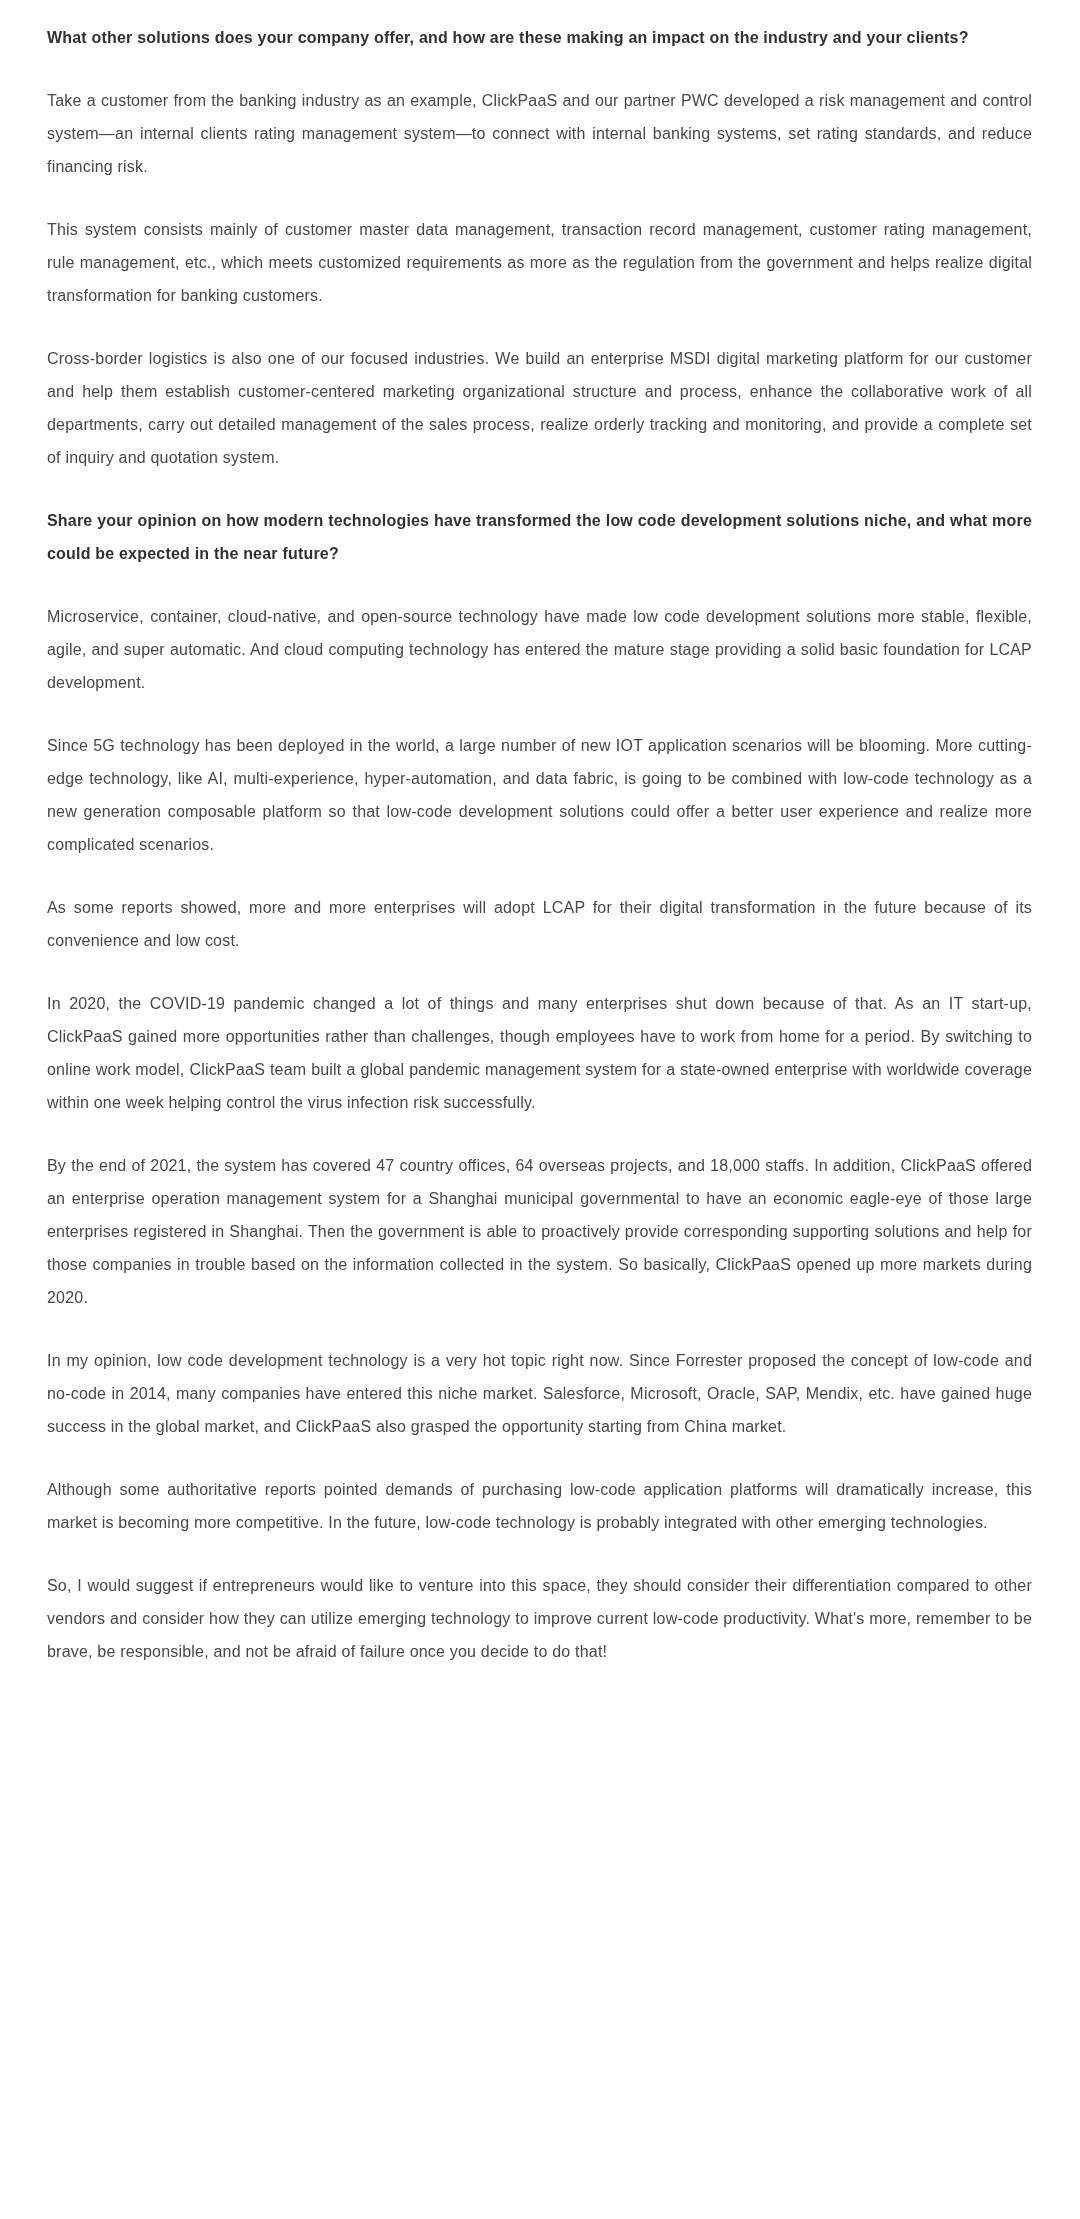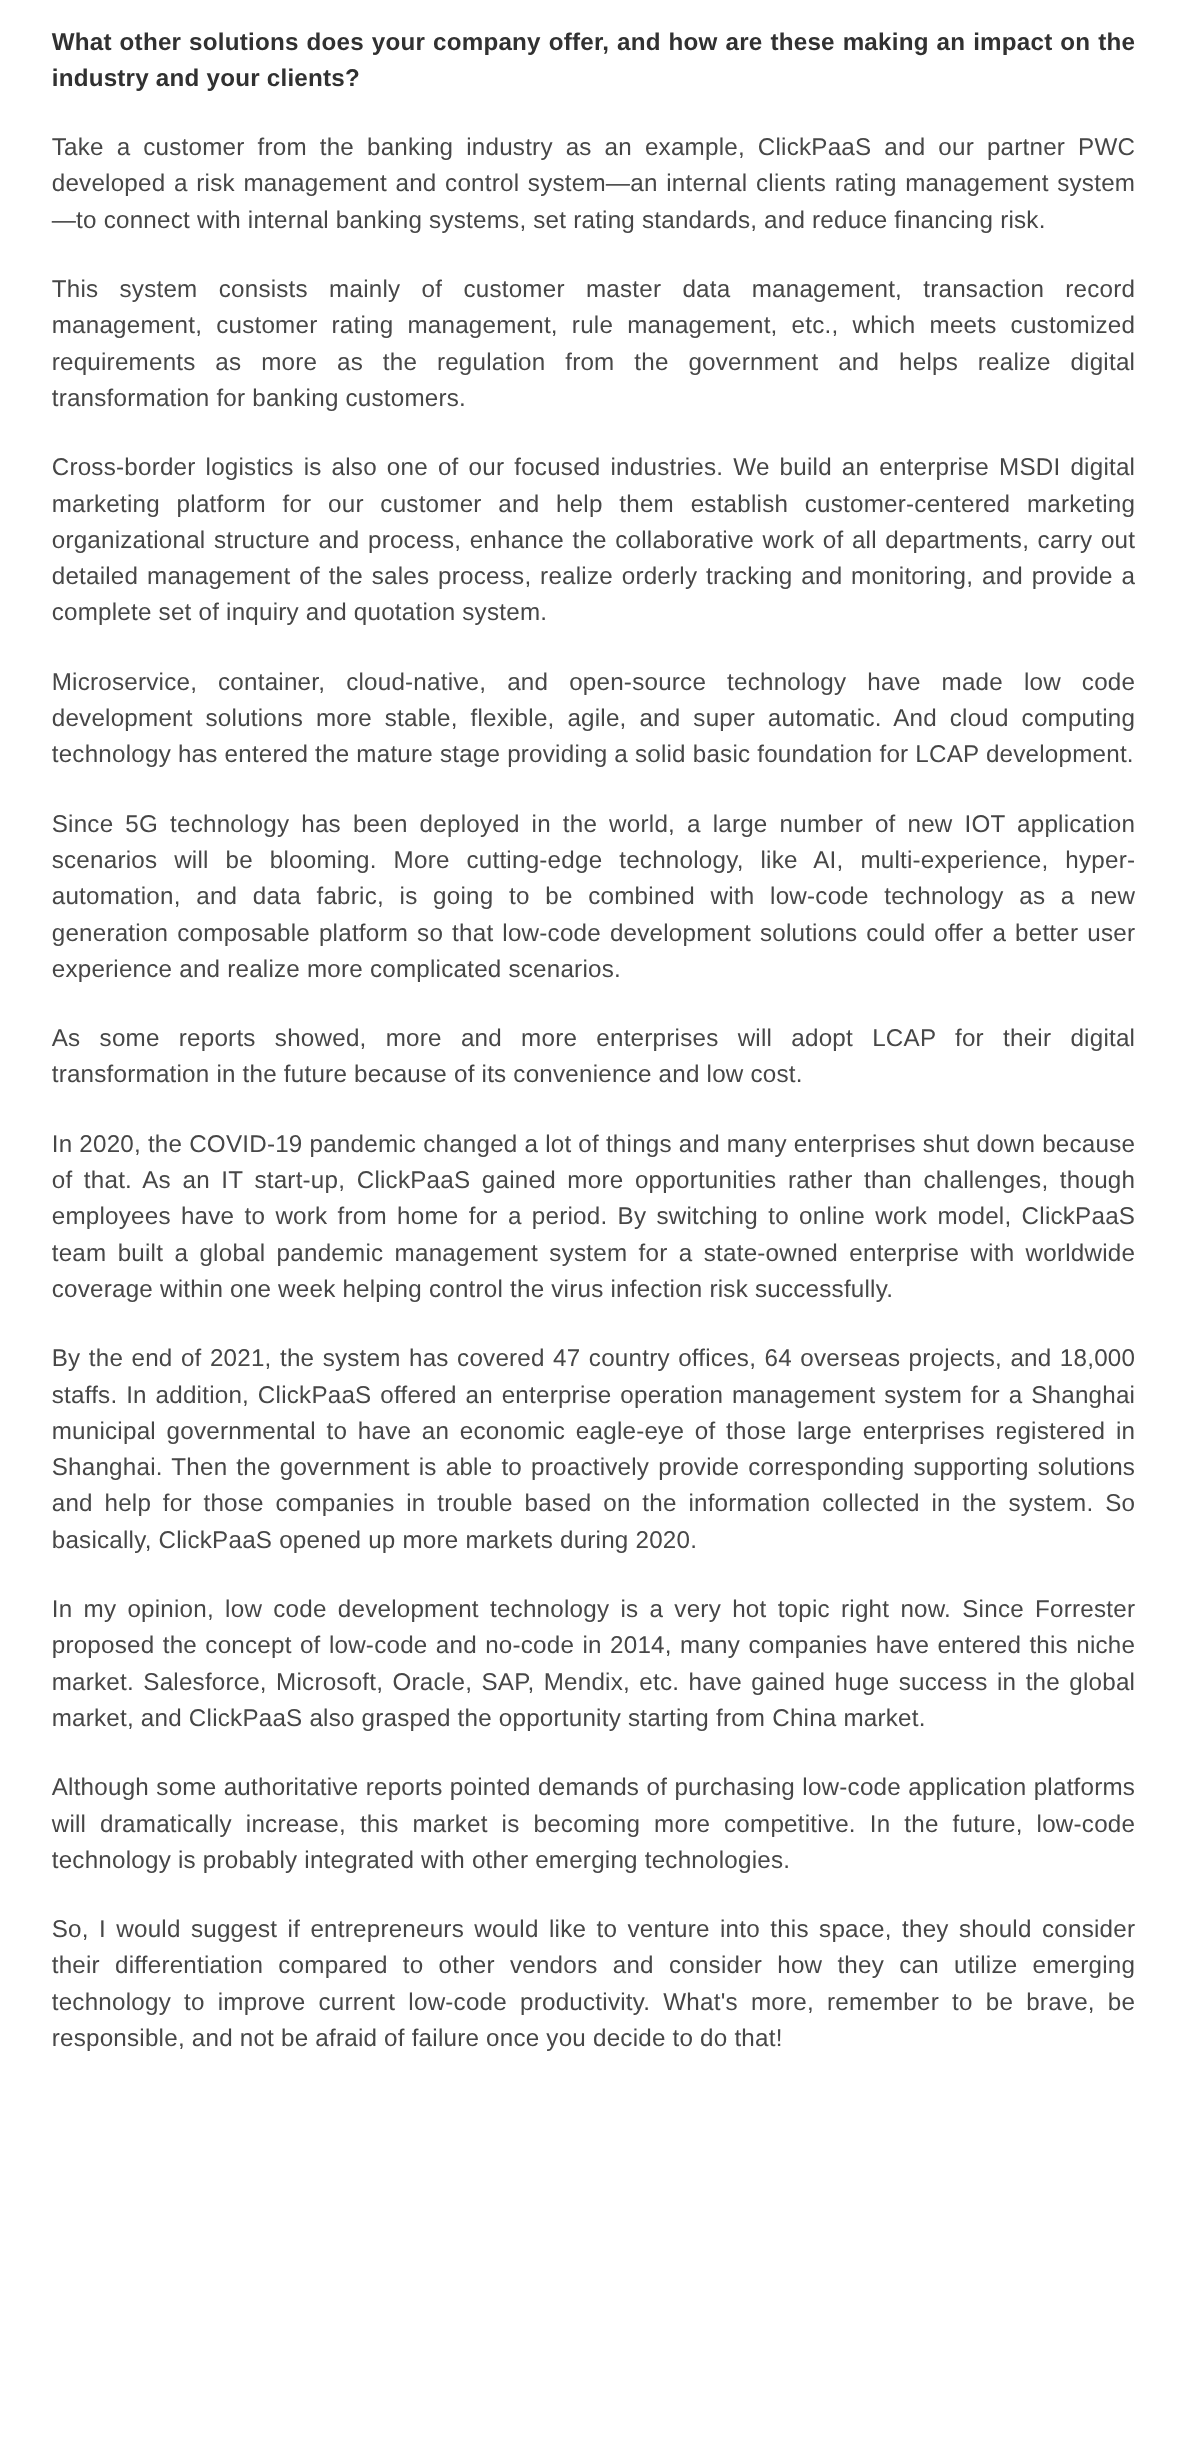--- a/index.html
+++ b/index.html
@@ -9,21 +9,21 @@
   }
   .page {
     width: 1080px;
     min-height: 2219px;
     box-sizing: border-box;
     background: #ffffff;
     padding: 21px 48px 30px 47px;
   }
   .article p {
     font-family: "Liberation Sans", "DejaVu Sans", sans-serif;
-    font-size: 22px;
+    font-size: 16px;
     line-height: 33px;
     text-align: justify;
     margin: 0 0 30px 0;
     color: #474747;
     letter-spacing: 0.2px;
   }
   .article p.question {
     font-weight: bold;
     color: #313131;
   }
@@ -33,20 +33,21 @@
 </style>
 </head>
 <body>
 
 <div class="page">
   <div class="article">
     <p class="question">What other solutions does your company offer, and how are these making an impact on the industry and your clients?</p>
     <p class="answer">Take a customer from the banking industry as an example, ClickPaaS and our partner PWC developed a risk management and control system—an internal clients rating management system—to connect with internal banking systems, set rating standards, and reduce financing risk.</p>
     <p class="answer">This system consists mainly of customer master data management, transaction record management, customer rating management, rule management, etc., which meets customized requirements as more as the regulation from the government and helps realize digital transformation for banking customers.</p>
     <p class="answer">Cross-border logistics is also one of our focused industries. We build an enterprise MSDI digital marketing platform for our customer and help them establish customer-centered marketing organizational structure and process, enhance the collaborative work of all departments, carry out detailed management of the sales process, realize orderly tracking and monitoring, and provide a complete set of inquiry and quotation system.</p>
+    <p class="question">Share your opinion on how modern technologies have transformed the low code development solutions niche, and what more could be expected in the near future?</p>
     <p class="answer">Microservice, container, cloud-native, and open-source technology have made low code development solutions more stable, flexible, agile, and super automatic. And cloud computing technology has entered the mature stage providing a solid basic foundation for LCAP development.</p>
     <p class="answer">Since 5G technology has been deployed in the world, a large number of new IOT application scenarios will be blooming. More cutting-edge technology, like AI, multi-experience, hyper-automation, and data fabric, is going to be combined with low-code technology as a new generation composable platform so that low-code development solutions could offer a better user experience and realize more complicated scenarios.</p>
     <p class="answer">As some reports showed, more and more enterprises will adopt LCAP for their digital transformation in the future because of its convenience and low cost.</p>
     <p class="answer">In 2020, the COVID-19 pandemic changed a lot of things and many enterprises shut down because of that. As an IT start-up, ClickPaaS gained more opportunities rather than challenges, though employees have to work from home for a period. By switching to online work model, ClickPaaS team built a global pandemic management system for a state-owned enterprise with worldwide coverage within one week helping control the virus infection risk successfully.</p>
     <p class="answer">By the end of 2021, the system has covered 47 country offices, 64 overseas projects, and 18,000 staffs. In addition, ClickPaaS offered an enterprise operation management system for a Shanghai municipal governmental to have an economic eagle-eye of those large enterprises registered in Shanghai. Then the government is able to proactively provide corresponding supporting solutions and help for those companies in trouble based on the information collected in the system. So basically, ClickPaaS opened up more markets during 2020.</p>
     <p class="answer">In my opinion, low code development technology is a very hot topic right now. Since Forrester proposed the concept of low-code and no-code in 2014, many companies have entered this niche market. Salesforce, Microsoft, Oracle, SAP, Mendix, etc. have gained huge success in the global market, and ClickPaaS also grasped the opportunity starting from China market.</p>
     <p class="answer">Although some authoritative reports pointed demands of purchasing low-code application platforms will dramatically increase, this market is becoming more competitive. In the future, low-code technology is probably integrated with other emerging technologies.</p>
     <p class="answer">So, I would suggest if entrepreneurs would like to venture into this space, they should consider their differentiation compared to other vendors and consider how they can utilize emerging technology to improve current low-code productivity. What's more, remember to be brave, be responsible, and not be afraid of failure once you decide to do that!</p>
   </div>
 </div>

